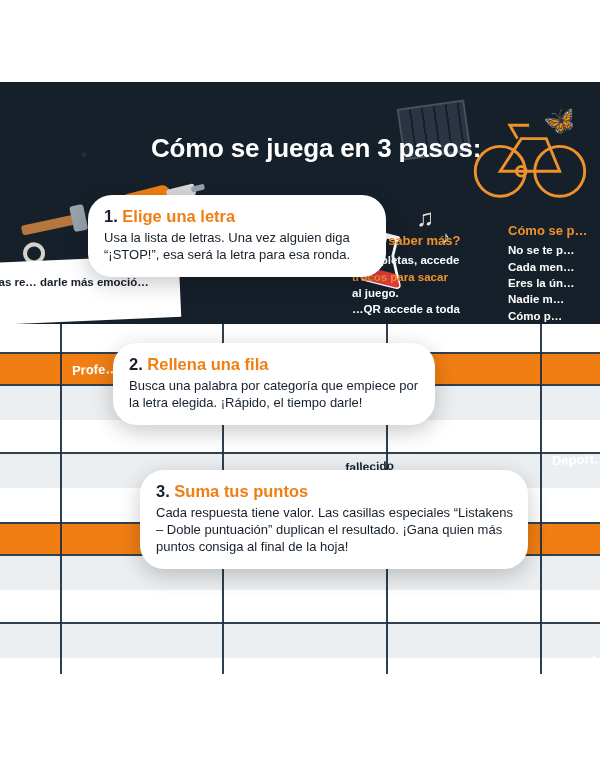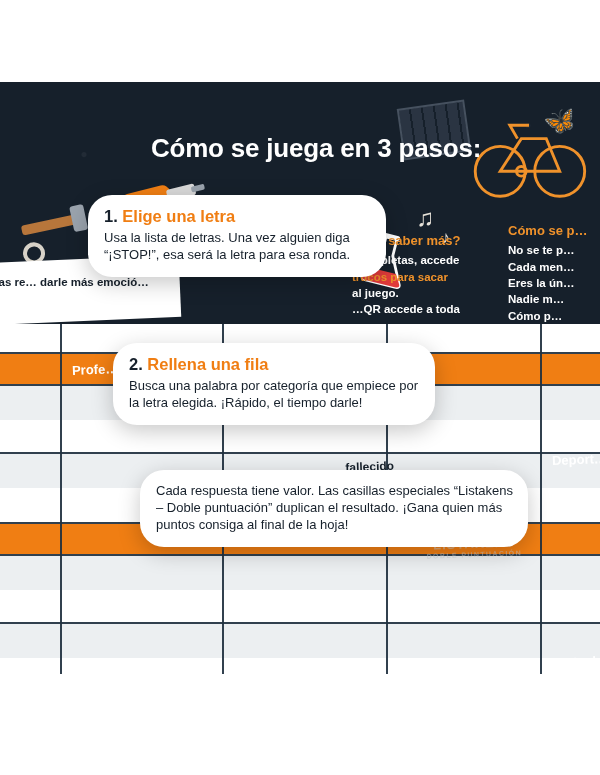--- a/index.html
+++ b/index.html
@@ -290,16 +290,20 @@
 
   <div class="card" id="card2">
     <div class="step-head">
       <span class="step-num">2.</span>
       <span class="step-title">Rellena una fila</span>
     </div>
     <div class="step-body">Busca una palabra por categoría que empiece por la letra elegida. ¡Rápido, el tiempo darle!</div>
   </div>
 
   <div class="card" id="card3">
+    <div class="step-head">
+      <span class="step-num">3.</span>
+      <span class="step-title">Suma tus puntos</span>
+    </div>
     <div class="step-body">Cada respuesta tiene valor. Las casillas especiales “Listakens – Doble puntuación” duplican el resultado. ¡Gana quien más puntos consiga al final de la hoja!</div>
   </div>
 
 </div>
 
 </body></html>

